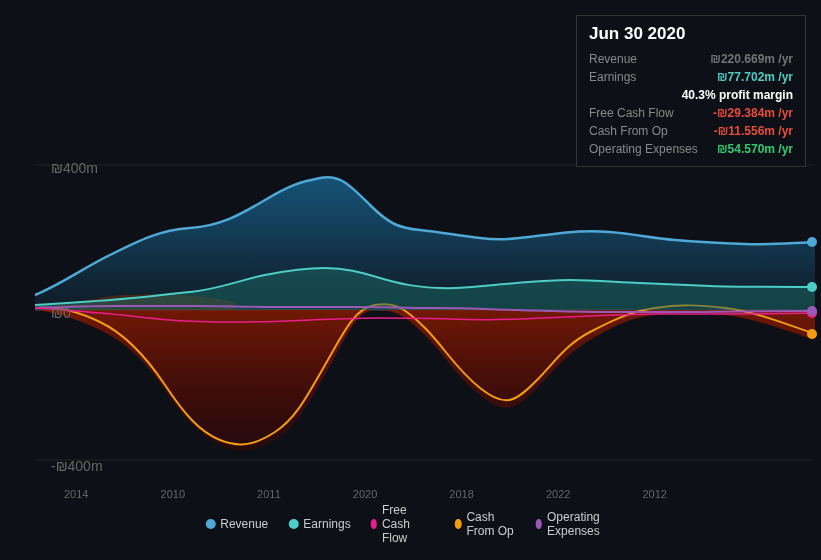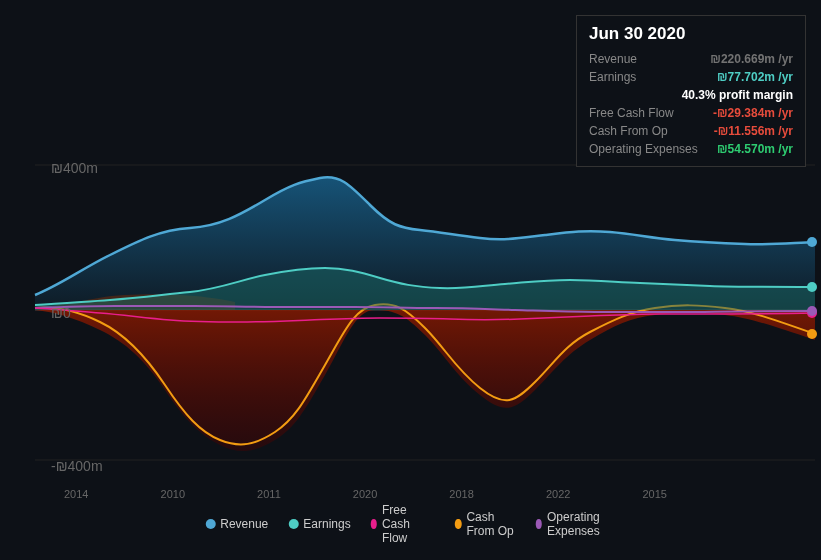--- a/index.html
+++ b/index.html
@@ -268,21 +268,21 @@
 <div class="y-label y-label-mid">₪0</div>
 <div class="y-label y-label-bot">-₪400m</div>
 
 <div class="x-labels">
   <span class="x-label">2014</span>
   <span class="x-label">2010</span>
   <span class="x-label">2011</span>
   <span class="x-label">2020</span>
   <span class="x-label">2018</span>
   <span class="x-label">2022</span>
-  <span class="x-label">2015</span>
+  <span class="x-label">2012</span>
 </div>
 
 <div class="tooltip-box">
   <div class="tooltip-date">Jun 30 2020</div>
   <div class="tooltip-row">
     <span class="tooltip-label">Revenue</span>
     <span class="tooltip-value val-blue">₪220.669m /yr</span>
   </div>
   <div class="tooltip-row">
     <span class="tooltip-label">Earnings</span>

